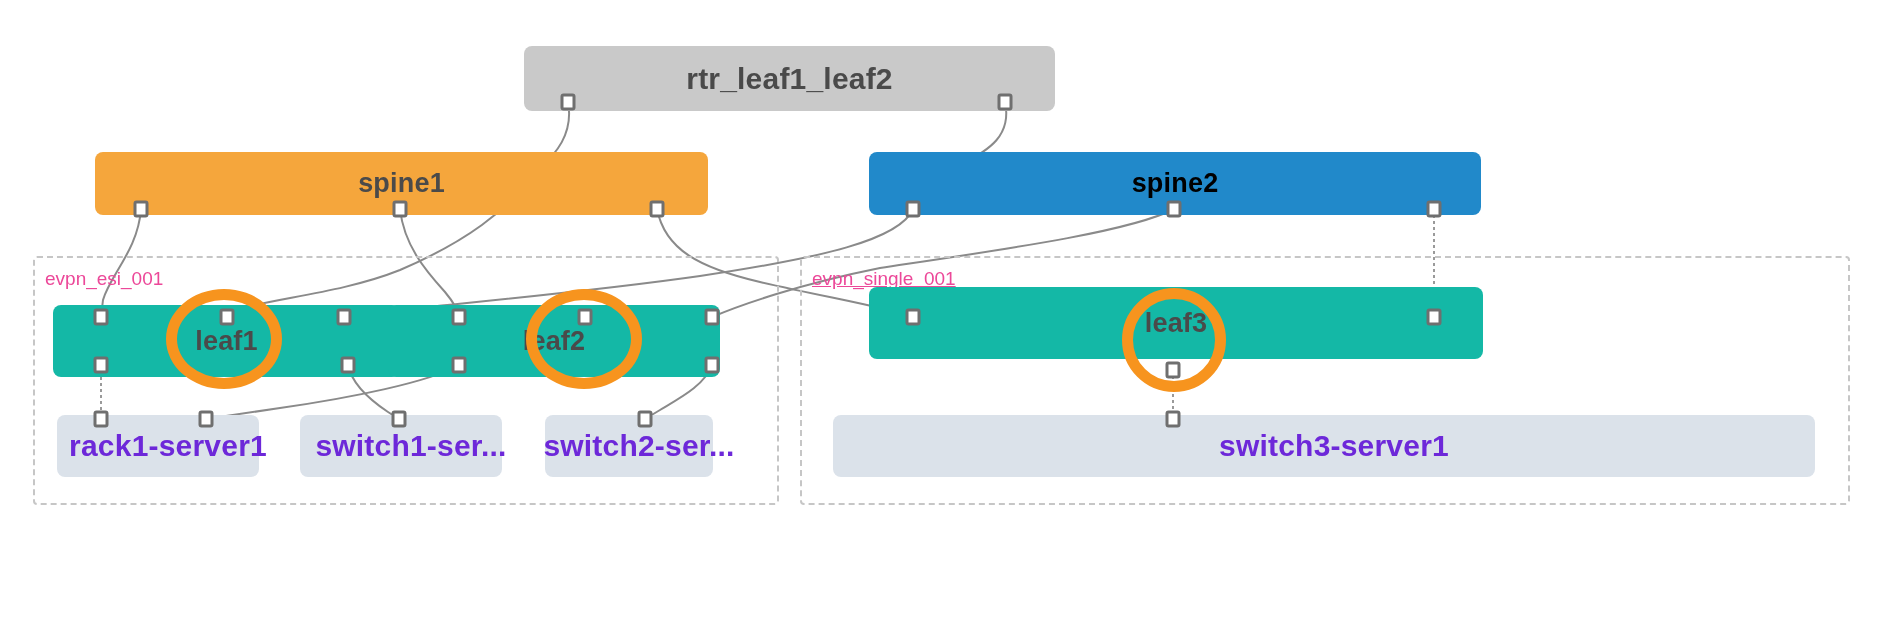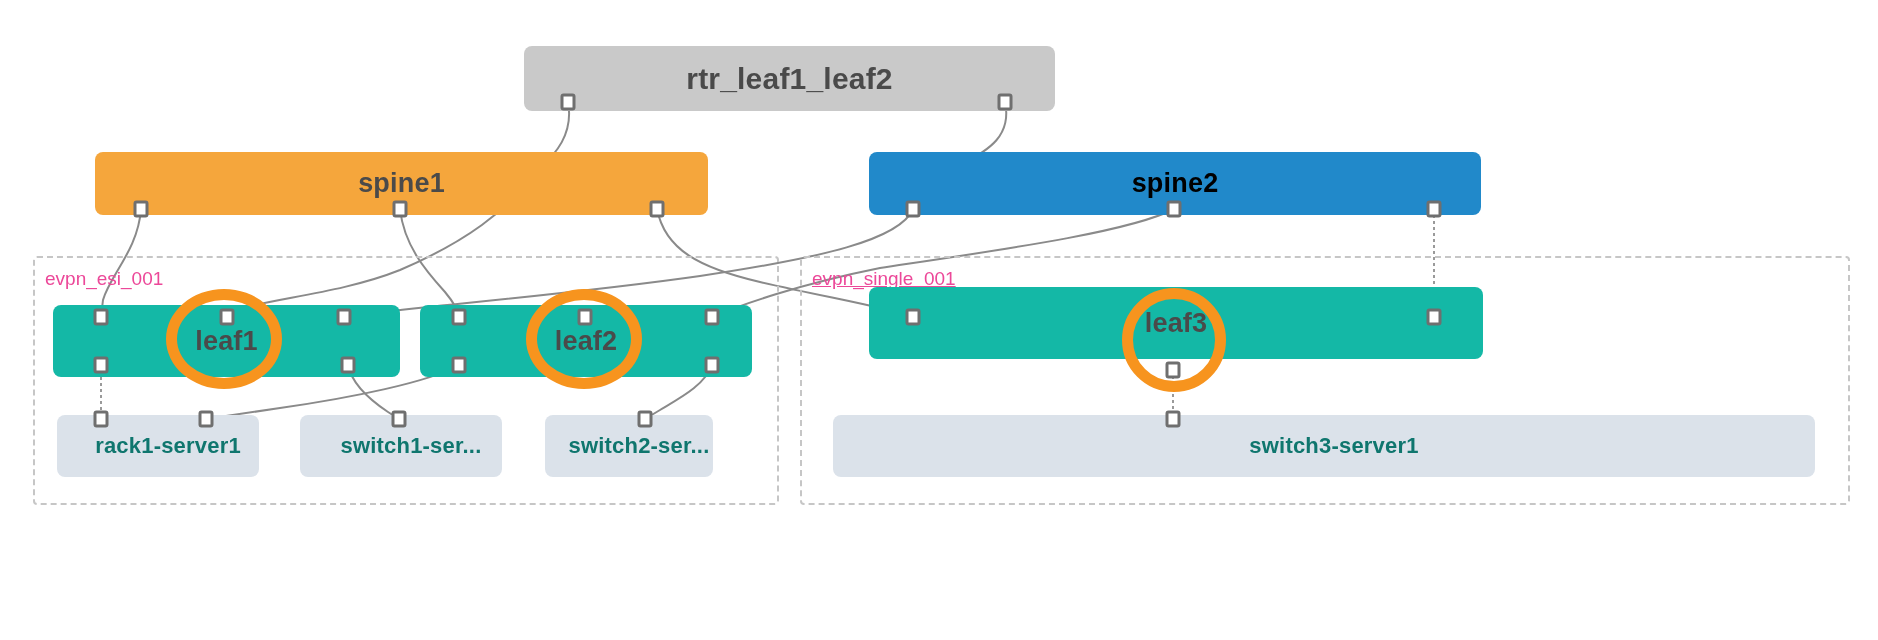--- a/index.html
+++ b/index.html
@@ -27,21 +27,21 @@
   .n-spine1{background:#f5a63c;}
   .n-spine1 .label{color:#4a4a4a;font-size:27px;}
 
   .n-spine2{background:#2189ca;}
   .n-spine2 .label{color:#000000;font-size:27px;}
 
   .n-leaf{background:#14b8a6;}
   .n-leaf .label{color:#4a4a4a;font-size:27px;}
 
   .n-server{background:#dbe2ea;}
-  .n-server .label{color:#0f766e;font-size:22px;margin-left:20px;}
+  .n-server .label{color:#6d28d9;font-size:30px;margin-left:20px;}
 
   .port{position:absolute;width:15px;height:17px;background:#ffffff;
         border:3px solid #6f6f6f;border-radius:3px;box-sizing:border-box;
         transform:translate(-50%,-50%);}
 
   .ring{position:absolute;border:11px solid #f7941e;border-radius:50%;
         box-sizing:border-box;transform:translate(-50%,-50%);
         background:transparent;pointer-events:none;}
 </style>
 </head>
@@ -88,21 +88,21 @@
       <div class="port" style="left: 1174px; top: 209px;"></div>
       <div class="port" style="left: 1434px; top: 209px;"></div>
       <div class="node n-leaf" style="left: 53px; top: 305px; width: 347px; height: 72px;">
         <span class="label">leaf1</span>
       </div>
       <div class="port" style="left: 101px; top: 317px;"></div>
       <div class="port" style="left: 227px; top: 317px;"></div>
       <div class="port" style="left: 344px; top: 317px;"></div>
       <div class="port" style="left: 101px; top: 365px;"></div>
       <div class="port" style="left: 348px; top: 365px;"></div>
-      <div class="node n-leaf" style="left: 420px; top: 305px; width: 332px; height: 72px;">
+      <div class="node n-leaf" style="left: 388px; top: 305px; width: 332px; height: 72px;">
         <span class="label">leaf2</span>
       </div>
       <div class="port" style="left: 459px; top: 317px;"></div>
       <div class="port" style="left: 585px; top: 317px;"></div>
       <div class="port" style="left: 712px; top: 317px;"></div>
       <div class="port" style="left: 459px; top: 365px;"></div>
       <div class="port" style="left: 712px; top: 365px;"></div>
       <div class="node n-leaf" style="left: 869px; top: 287px; width: 614px; height: 72px;">
         <span class="label">leaf3</span>
       </div>

